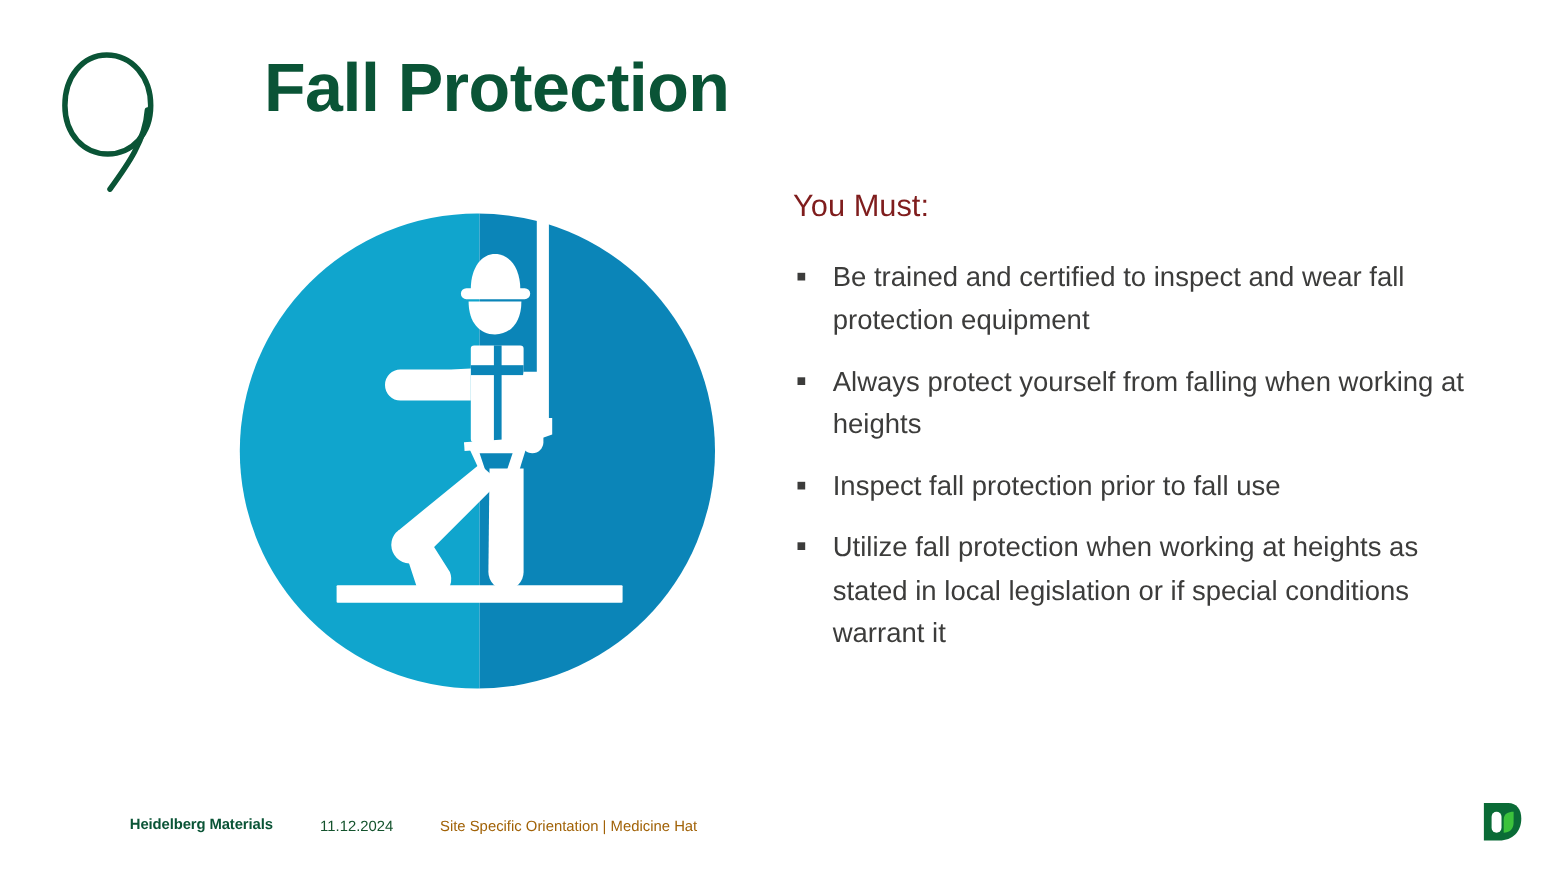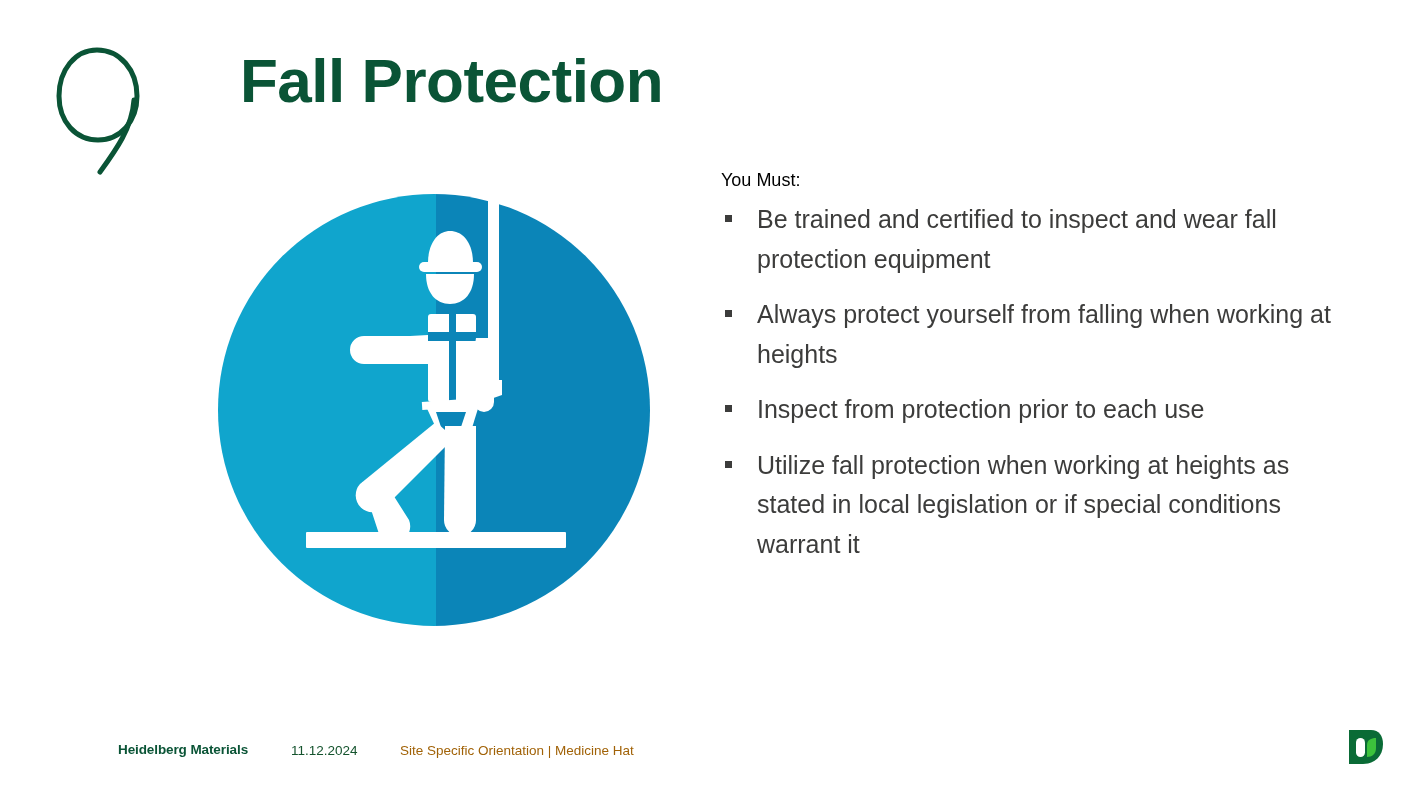--- a/index.html
+++ b/index.html
@@ -48,24 +48,24 @@
   }
 
   
   .content {
     position: absolute;
     left: 721px;
     top: 168px;
     width: 640px;
   }
   .lead {
-    font-size: 18px;
-    color: #000000;
+    font-size: 28px;
+    color: #7f1d1d;
     line-height: 1.35;
-    margin-bottom: 8px;
+    margin-bottom: 27px;
   }
   .bullets {
     list-style: none;
     margin: 0;
     padding: 0;
   }
   .bullet {
     position: relative;
     padding-left: 36px;
     margin-bottom: 16px;
@@ -193,21 +193,21 @@
       <li class="bullet">
         <span class="bullet-marker"></span>
         <span>Be trained and certified to inspect and wear fall protection equipment</span>
       </li>
       <li class="bullet">
         <span class="bullet-marker"></span>
         <span>Always protect yourself from falling when working at heights</span>
       </li>
       <li class="bullet">
         <span class="bullet-marker"></span>
-        <span>Inspect from protection prior to each use</span>
+        <span>Inspect fall protection prior to fall use</span>
       </li>
       <li class="bullet">
         <span class="bullet-marker"></span>
         <span>Utilize fall protection when working at heights as stated in local legislation or if special conditions warrant it</span>
       </li>
     </ul>
   </div>
 
   <div class="footer">
     <div class="footer-brand">Heidelberg Materials</div>

